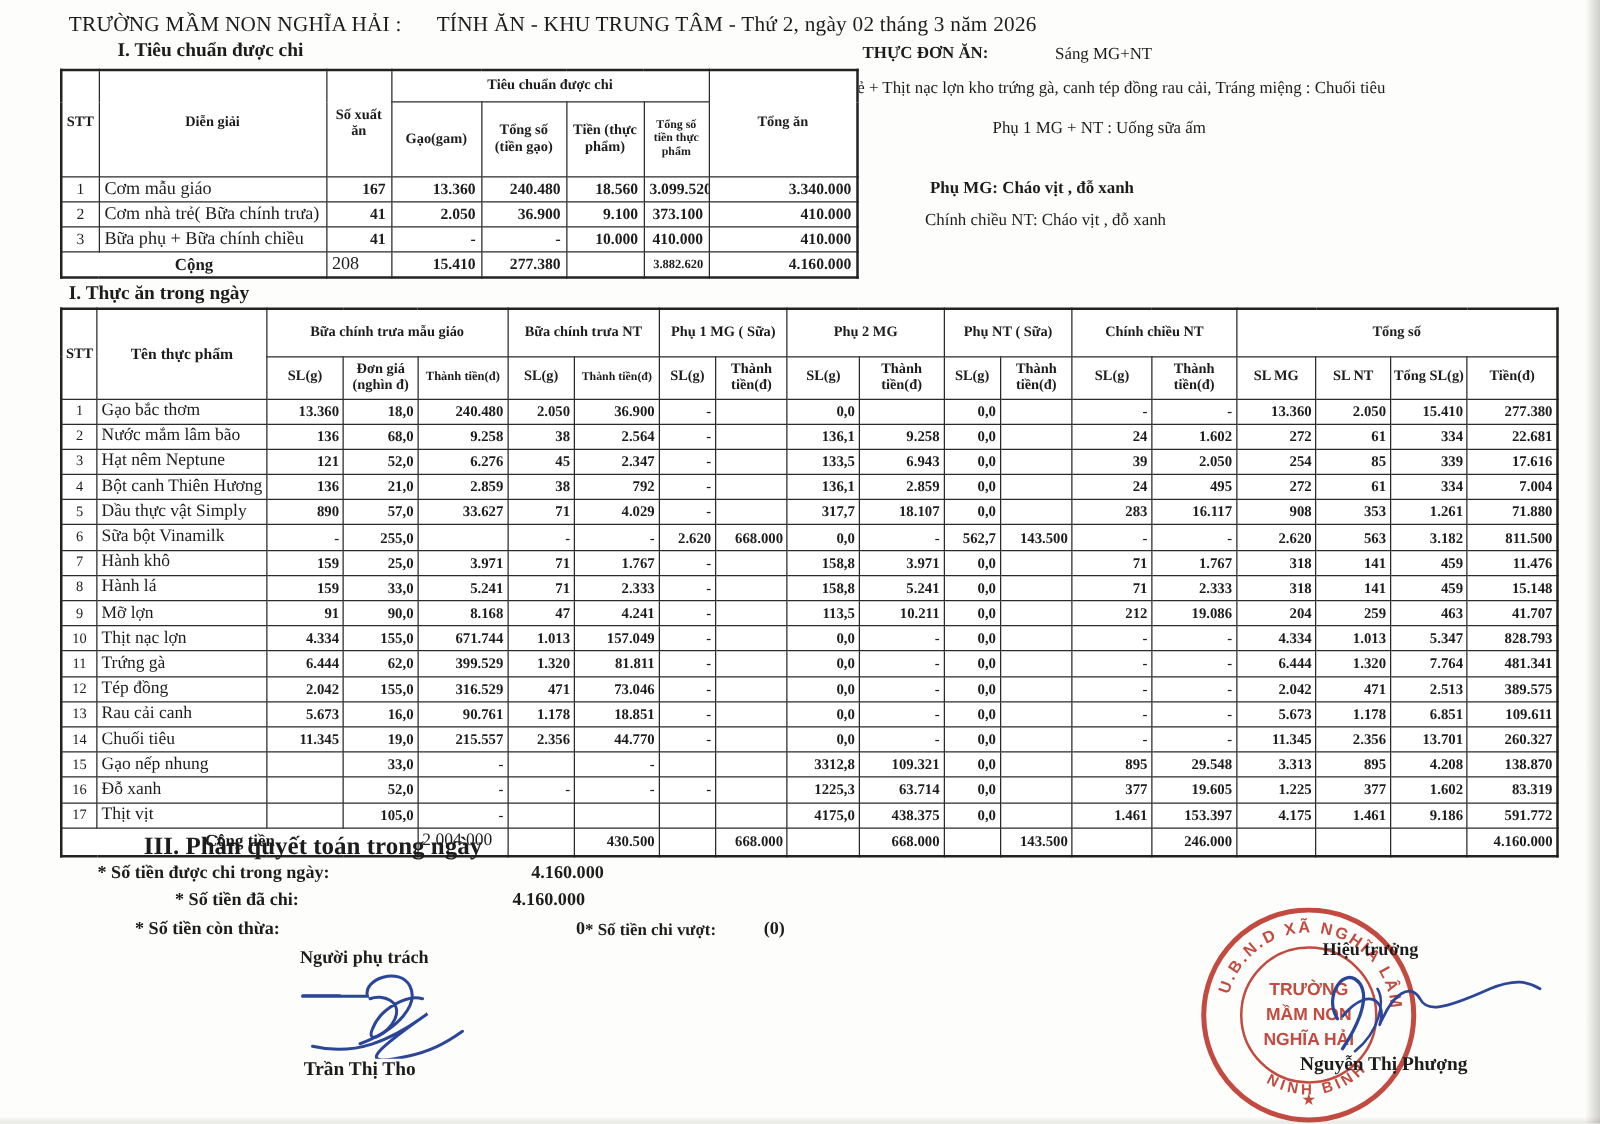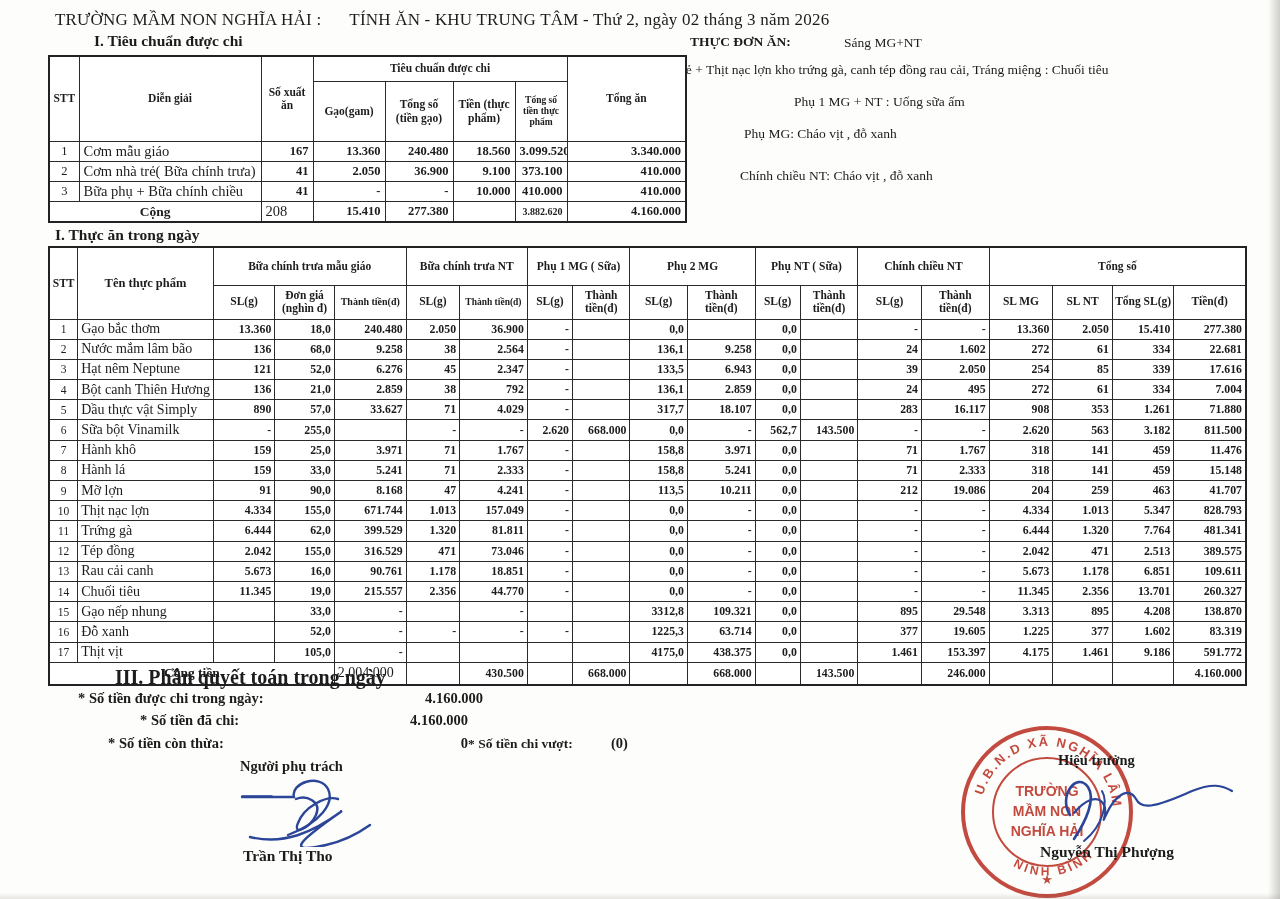--- a/index.html
+++ b/index.html
@@ -50,21 +50,21 @@
 </div>
 
 <div class="abs sec-title" style="left:55px;top:32px;margin-left:39px;">I. Tiêu chuẩn được chi</div>
 
 <div class="abs" style="left:652px;top:34px;width:620px;">
   <div style="position:relative;height:0;">
     <span class="abs menu-label" style="left:38px;top:0;">THỰC ĐƠN ĂN:</span>
     <span class="abs menu-line" style="left:192px;top:1px;">Sáng MG+NT</span>
     <span class="abs menu-line" style="left:0;top:28px;">Cơm tẻ + Thịt nạc lợn kho trứng gà, canh tép đồng rau cải, Tráng miệng : Chuối tiêu</span>
     <span class="abs menu-line" style="left:142px;top:60px;">Phụ 1 MG + NT : Uống sữa ấm</span>
-    <span class="abs menu-line" style="left:92px;top:92px;">Phụ MG:  Cháo vịt , đỗ xanh</span>
+    <span class="abs menu-line" style="left:92px;top:108px;font-weight:bold;">Phụ MG:  Cháo vịt , đỗ xanh</span>
     <span class="abs menu-line" style="left:88px;top:134px;">Chính chiều NT:  Cháo vịt , đỗ xanh</span>
   </div>
 </div>
 
 <table class="t abs" id="table1" style="left:48px;top:55px;width:637px;">
   <colgroup>
     <col style="width:30px">
       <col style="width:182px">
       <col style="width:52px">
       <col style="width:72px">

